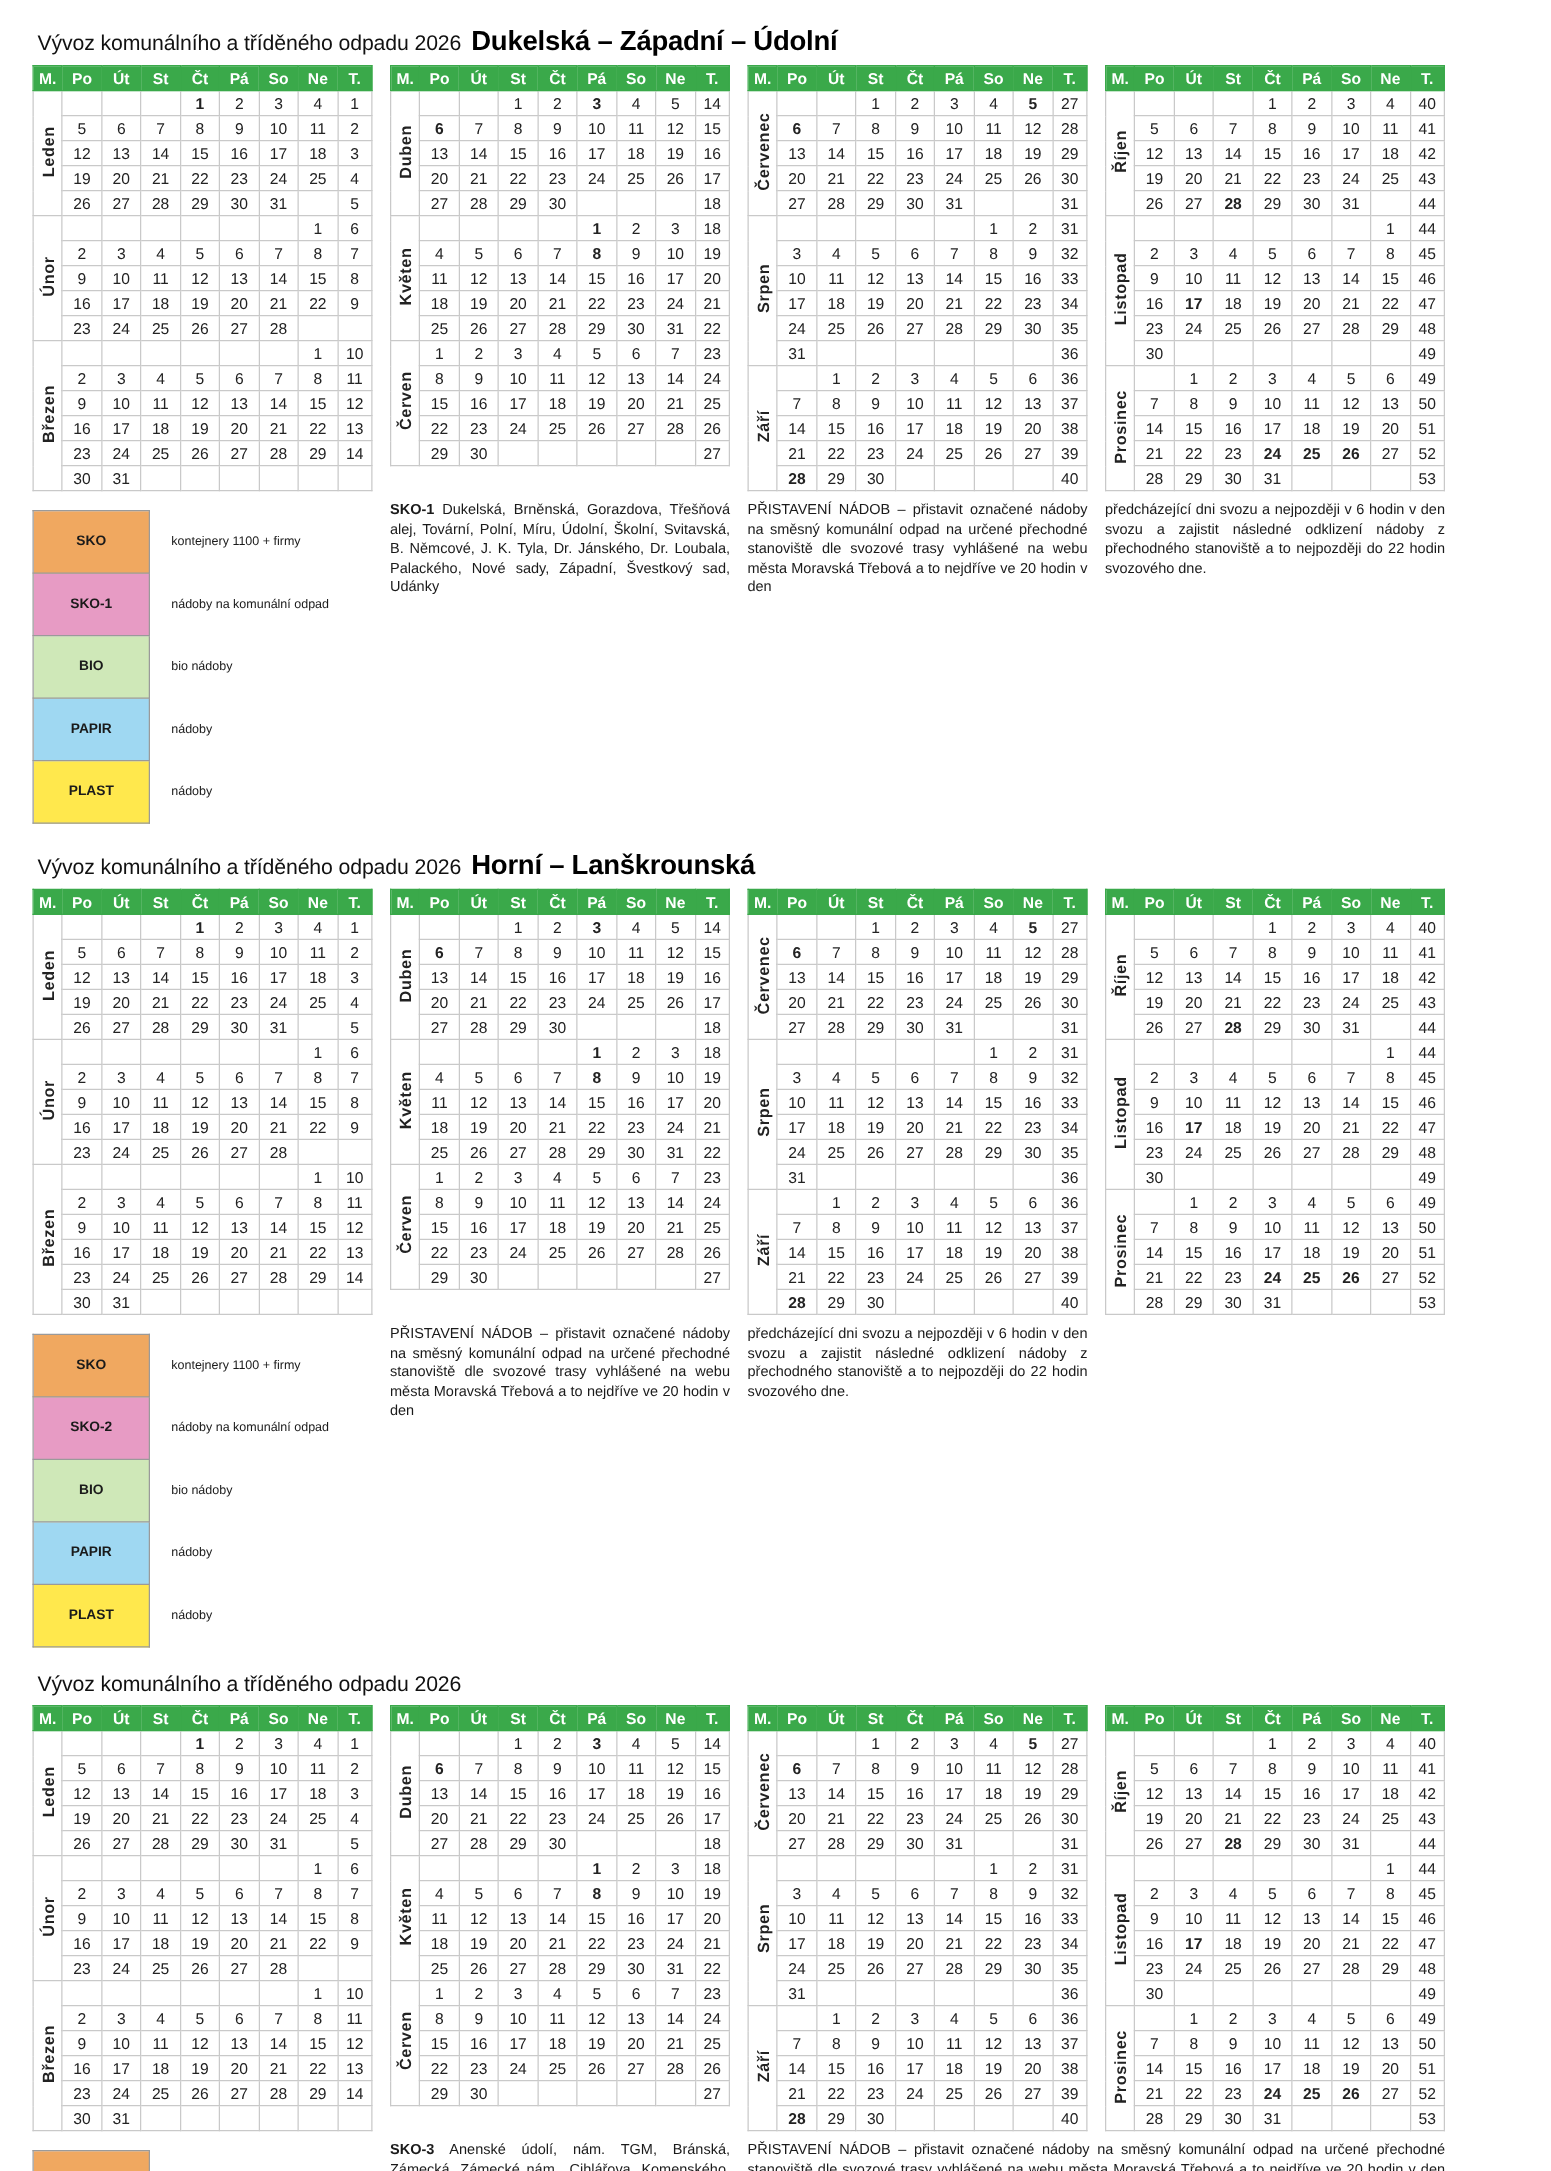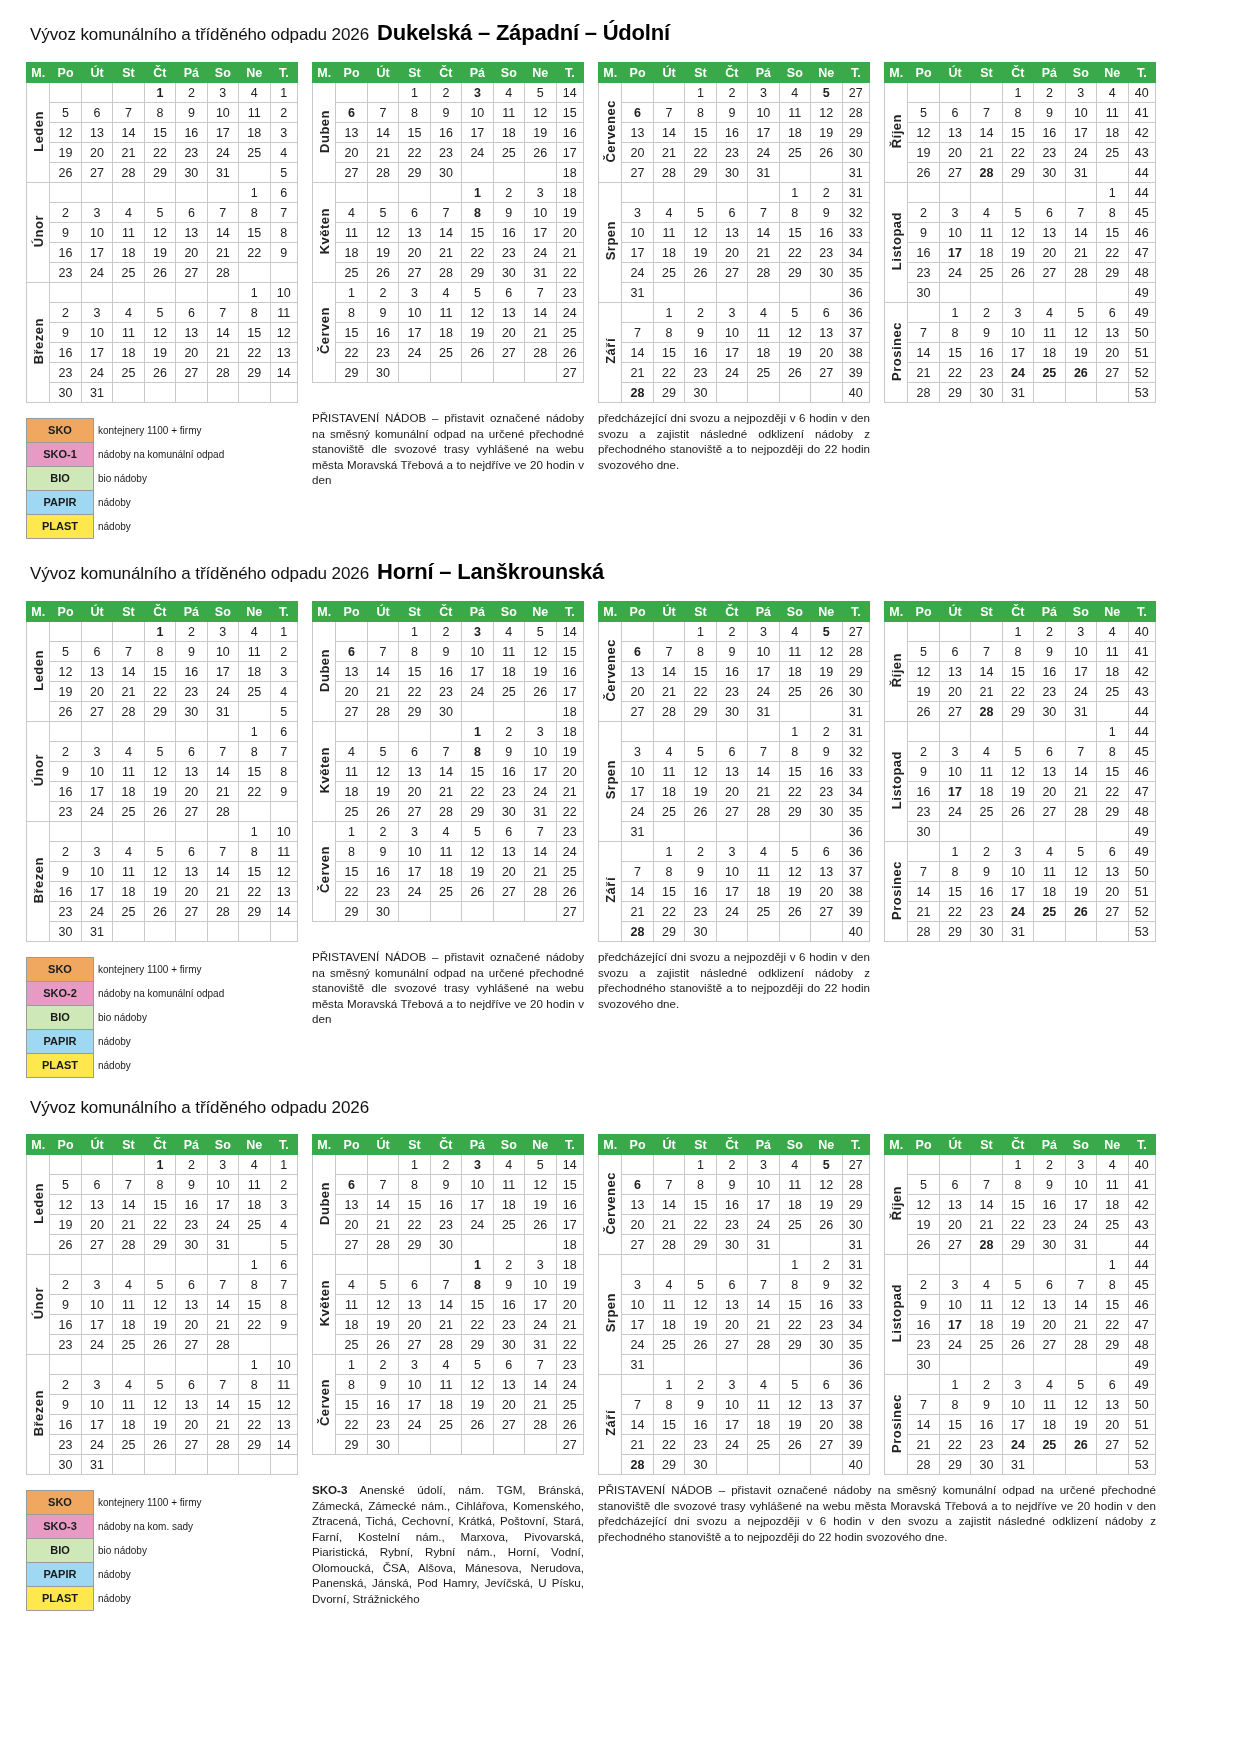--- a/index.html
+++ b/index.html
@@ -9,21 +9,21 @@
     font-family:"Liberation Sans", sans-serif;
     color:#1a1a1a;
     -webkit-font-smoothing:antialiased;
   }
   .page{width:1241px;padding:18px 26px 10px 26px;box-sizing:border-box;}
 
   .section{margin-bottom:6px;}
 
   .sec-head{
     display:flex;align-items:baseline;gap:8px;
-    padding:2px 0 16px 4px;
+    padding:2px 0 6px 4px;
   }
   .sec-head .lead{font-size:17px;color:#111;letter-spacing:-0.1px;}
   .sec-head .street{font-size:22px;font-weight:bold;color:#000;letter-spacing:-0.2px;}
 
   .grid4{display:flex;gap:14px;align-items:flex-start;}
   .qcol{width:272px;}
 
   table.cal{border-collapse:collapse;width:272px;table-layout:fixed;}
   table.cal td,table.cal th{
     border:1px solid #c9c9c9;
@@ -58,21 +58,21 @@
   
   .c-sko{background:#f0a860;}        
   .c-sko1{background:#e79bc4;}       
   .c-bio{background:#cfe8b8;}        
   .c-papir{background:#9fd8f2;}      
   .c-plast{background:#ffe84d;}      
   .c-sun{color:#e02020;font-weight:bold;}
 
   .legend{margin-top:8px;font-size:11.6px;line-height:1.32;}
   .legend table{border-collapse:collapse;}
-  .legend td{padding:4px;vertical-align:middle;}
+  .legend td{padding:17px;vertical-align:middle;}
   .lg-key{
     font-size:11px;font-weight:bold;text-align:center;
     border:1px solid #9a9a9a;width:58px;height:15px;
   }
   .lg-txt{padding-left:8px;font-size:10px;}
   .note{font-size:11.6px;line-height:1.34;text-align:justify;}
   .note .hd{font-weight:bold;}
 
   .legendrow{display:flex;gap:14px;align-items:flex-start;margin-top:7px;}
   .legendrow > div{width:272px;}
@@ -839,20 +839,24 @@
                   <td class="lg-txt">nádoby</td>
                 </tr>
                 <tr>
                   <td class="lg-key c-plast">PLAST</td>
                   <td class="lg-txt">nádoby</td>
                 </tr>
               </tbody>
             </table>
           </div>
         </div>
+      <div class="note">
+        <span class="hd">SKO-1</span>
+        <span>Dukelská, Brněnská, Gorazdova, Třešňová alej, Tovární, Polní, Míru, Údolní, Školní, Svitavská, B. Němcové, J. K. Tyla, Dr. Jánského, Dr. Loubala, Palackého, Nové sady, Západní, Švestkový sad, Udánky</span>
+      </div>
       <div class="note"><span>PŘISTAVENÍ NÁDOB – přistavit označené nádoby na směsný komunální odpad na určené přechodné stanoviště dle svozové trasy vyhlášené na webu města Moravská Třebová a to nejdříve ve 20 hodin v den</span></div>
       <div class="note"><span>předcházející dni svozu a nejpozději v 6 hodin v den svozu a zajistit následné odklizení nádoby z přechodného stanoviště a to nejpozději do 22 hodin svozového dne.</span></div>
     </div>
   </div>
 
   <hr class="sep">
 
   <div class="section">
     <div class="sec-head">
       <span class="lead">Vývoz komunálního a tříděného odpadu 2026</span>

